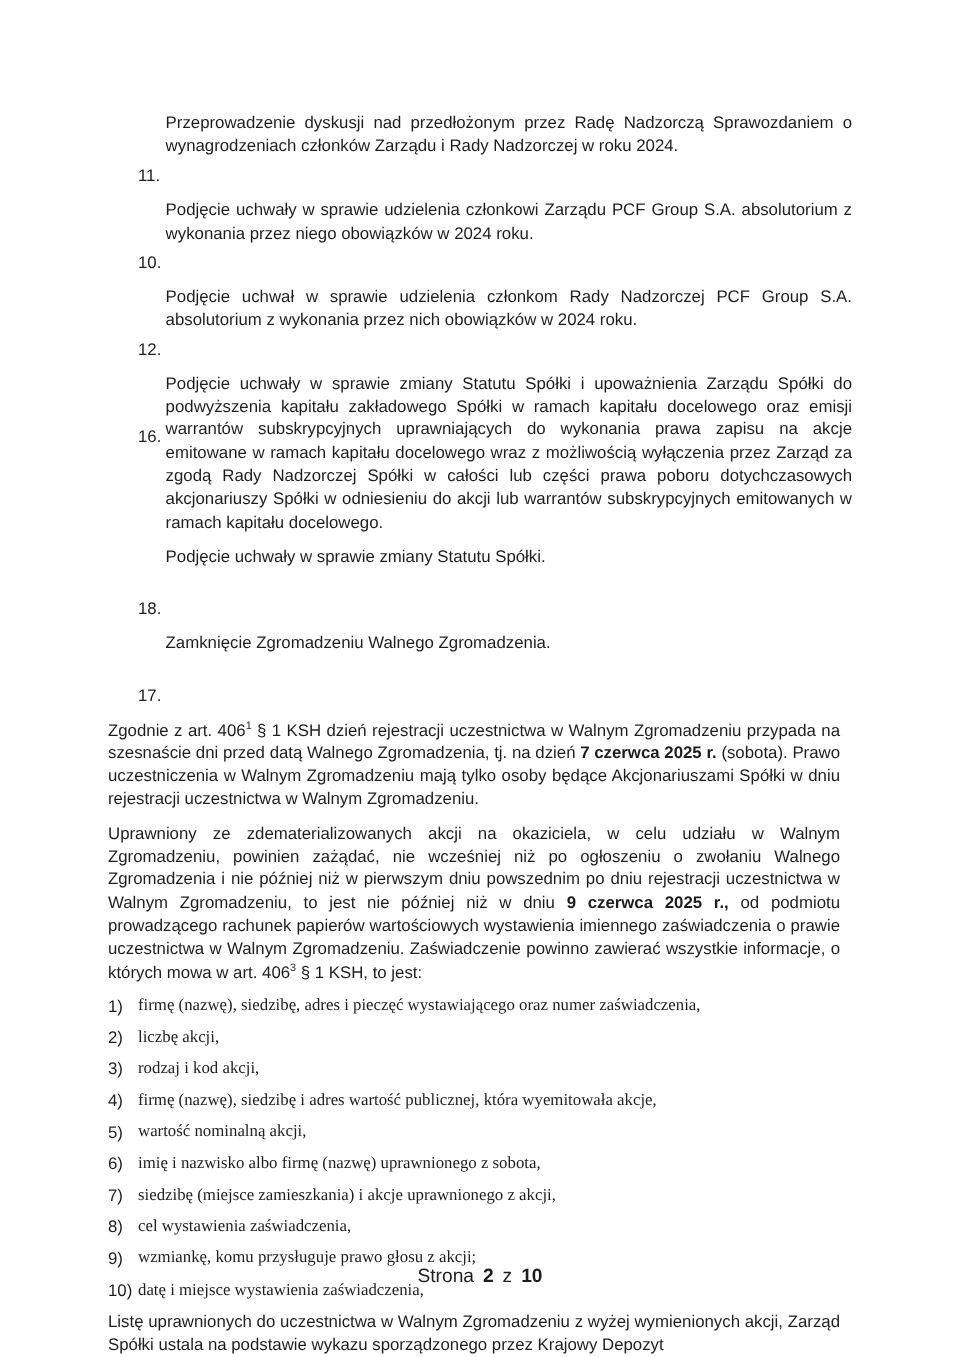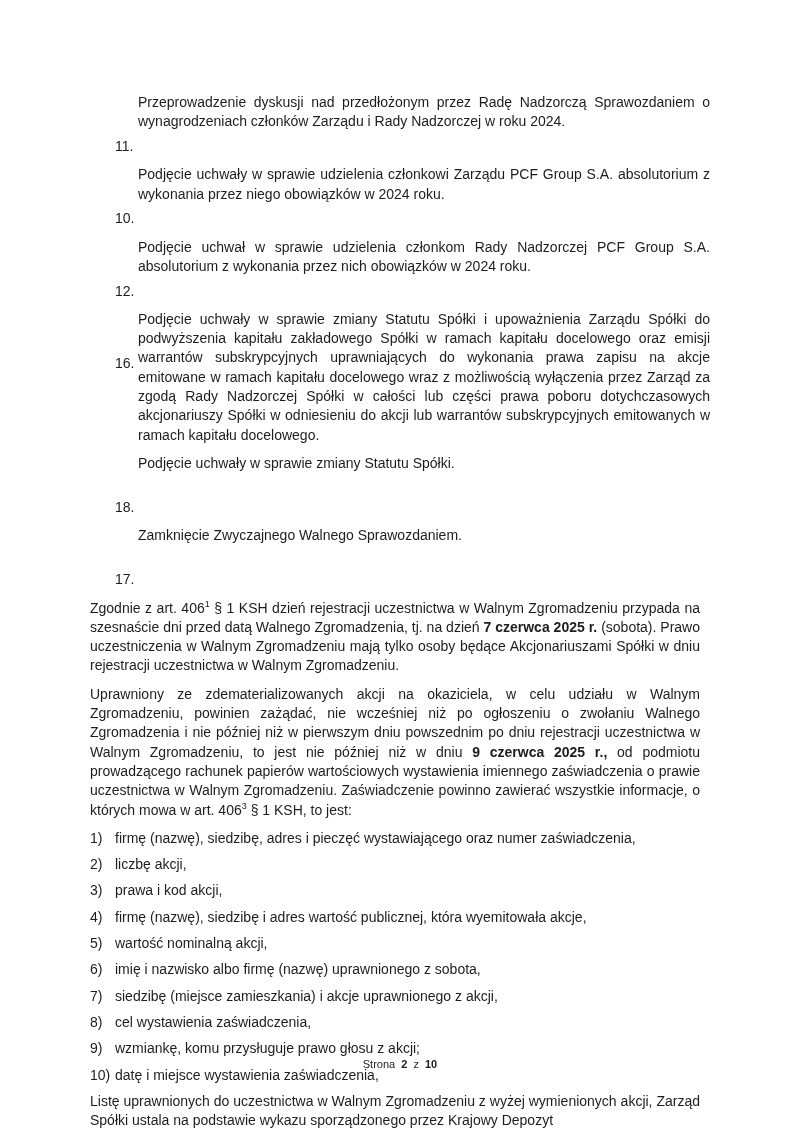--- a/index.html
+++ b/index.html
@@ -42,34 +42,35 @@
   .cert-item {
     display: flex;
     margin: 0 0 7px 0;
   }
   .cert-num {
     flex: 0 0 25px;
   }
   .cert-text {
     flex: 1;
     text-align: justify;
+    font-family: Liberation Serif, serif;
   }
   sup.ref {
     font-size: 9px;
     line-height: 0;
     vertical-align: super;
   }
   b { font-weight: 700; }
   .page-footer {
     position: absolute;
     top: 1057px;
     left: 0;
     width: 800px;
     text-align: center;
-    font-size: 11px;
+    font-size: 16px;
     line-height: 14px;
     color: #1d1d1d;
   }
   .page-footer > * { display: inline; }
   .page-footer > * + * { margin-left: 3px; }
 </style>
 </head>
 <body>
 
 <div class="page-content">
@@ -90,40 +91,40 @@
     <div class="agenda-item">
       <span class="agenda-num">16.</span>
       <span class="agenda-text">Podjęcie uchwały w sprawie zmiany Statutu Spółki i upoważnienia Zarządu Spółki do podwyższenia kapitału zakładowego Spółki w ramach kapitału docelowego oraz emisji warrantów subskrypcyjnych uprawniających do wykonania prawa zapisu na akcje emitowane w ramach kapitału docelowego wraz z możliwością wyłączenia przez Zarząd za zgodą Rady Nadzorczej Spółki w całości lub części prawa poboru dotychczasowych akcjonariuszy Spółki w odniesieniu do akcji lub warrantów subskrypcyjnych emitowanych w ramach kapitału docelowego.</span>
     </div>
     <div class="agenda-item">
       <span class="agenda-num">18.</span>
       <span class="agenda-text">Podjęcie uchwały w sprawie zmiany Statutu Spółki.</span>
     </div>
     <div class="agenda-item">
       <span class="agenda-num">17.</span>
-      <span class="agenda-text">Zamknięcie Zwyczajnego Walnego Sprawozdaniem.</span>
+      <span class="agenda-text">Zamknięcie Zgromadzeniu Walnego Zgromadzenia.</span>
     </div>
   </div>
 
   <p class="para"><span>Zgodnie z art. 406</span><sup class="ref">1</sup><span> § 1 KSH dzień rejestracji uczestnictwa w Walnym Zgromadzeniu przypada na szesnaście dni przed datą Walnego Zgromadzenia, tj. na dzień </span><b>7 czerwca 2025 r.</b><span> (sobota). Prawo uczestniczenia w Walnym Zgromadzeniu mają tylko osoby będące Akcjonariuszami Spółki w dniu rejestracji uczestnictwa w Walnym Zgromadzeniu.</span></p>
 
   <p class="para"><span>Uprawniony ze zdematerializowanych akcji na okaziciela, w celu udziału w Walnym Zgromadzeniu, powinien zażądać, nie wcześniej niż po ogłoszeniu o zwołaniu Walnego Zgromadzenia i nie później niż w pierwszym dniu powszednim po dniu rejestracji uczestnictwa w Walnym Zgromadzeniu, to jest nie później niż w dniu </span><b>9 czerwca 2025 r.,</b><span> od podmiotu prowadzącego rachunek papierów wartościowych wystawienia imiennego zaświadczenia o prawie uczestnictwa w Walnym Zgromadzeniu. Zaświadczenie powinno zawierać wszystkie informacje, o których mowa w art. 406</span><sup class="ref">3</sup><span> § 1 KSH, to jest:</span></p>
 
   <div>
     <div class="cert-item">
       <span class="cert-num">1)</span>
       <span class="cert-text">firmę (nazwę), siedzibę, adres i pieczęć wystawiającego oraz numer zaświadczenia,</span>
     </div>
     <div class="cert-item">
       <span class="cert-num">2)</span>
       <span class="cert-text">liczbę akcji,</span>
     </div>
     <div class="cert-item">
       <span class="cert-num">3)</span>
-      <span class="cert-text">prawa i kod akcji,</span>
+      <span class="cert-text">rodzaj i kod akcji,</span>
     </div>
     <div class="cert-item">
       <span class="cert-num">4)</span>
       <span class="cert-text">firmę (nazwę), siedzibę i adres wartość publicznej, która wyemitowała akcje,</span>
     </div>
     <div class="cert-item">
       <span class="cert-num">5)</span>
       <span class="cert-text">wartość nominalną akcji,</span>
     </div>
     <div class="cert-item">

